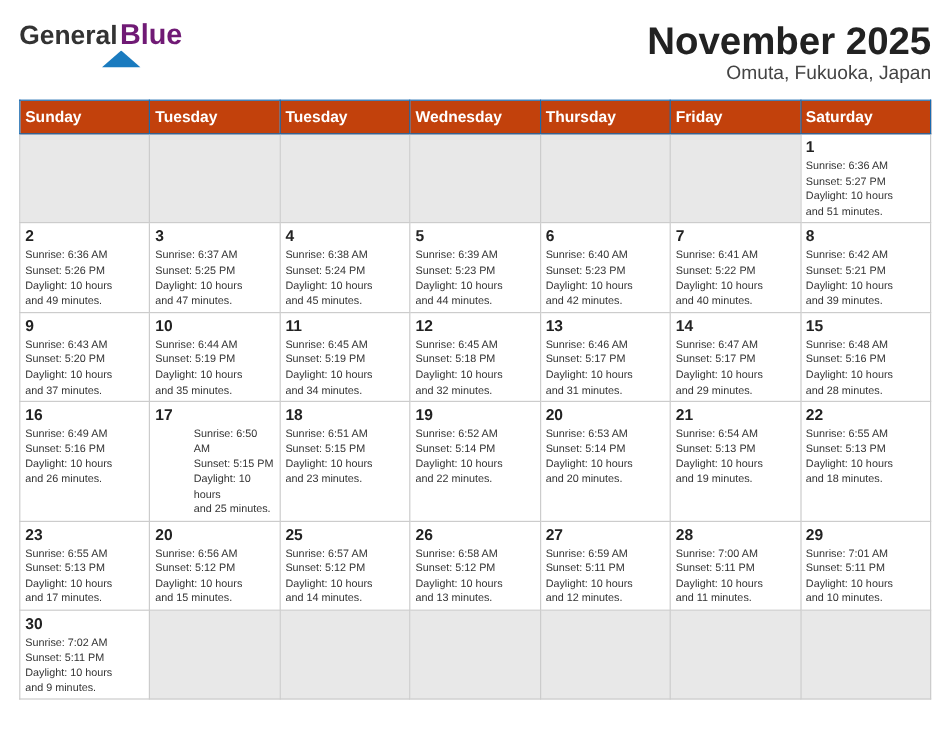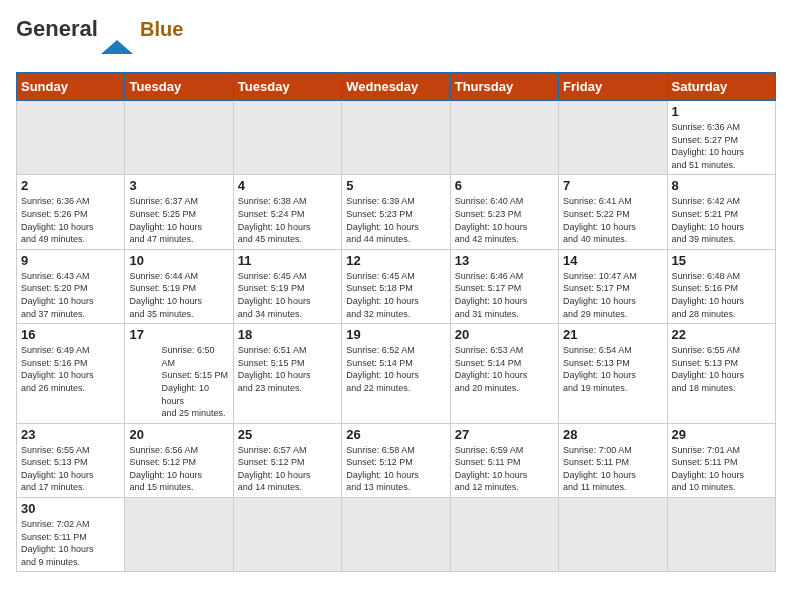--- a/index.html
+++ b/index.html
@@ -78,28 +78,32 @@
       color: #333;
     }
   </style>
 </head>
 <body>
 
 <div class="header">
   <div class="logo">
     <div class="logo-icon">
       <span style="font-size:22px;font-weight:bold;color:#333;">General</span>
-      <span style="font-size:20px;font-weight:bold;color:#a16207;margin-left:40px;">Blue</span>
+      <span style="font-size:24px;font-weight:bold;color:#701a75;">Blue</span>
     </div>
 
     <div style="margin-left:10px;margin-top:-2px;">
       <svg width="80" height="16" viewBox="0 0 80 16">
         <polygon points="52,0 68,14 36,14" fill="#1a7bbf"></polygon>
       </svg>
     </div>
+  </div>
+  <div class="title-block">
+    <h1>November 2025</h1>
+    <h2>Omuta, Fukuoka, Japan</h2>
   </div>
 </div>
 
 <table class="calendar">
   <thead>
     <tr id="header-row">
         <th>Sunday</th>
         <th>Tuesday</th>
         <th>Tuesday</th>
         <th>Wednesday</th>
@@ -206,21 +210,21 @@
         </td>
         <td>
           <div class="day-number">13</div>
           <div class="day-info" style="white-space: pre-line;">Sunrise: 6:46 AM
 Sunset: 5:17 PM
 Daylight: 10 hours
 and 31 minutes.</div>
         </td>
         <td>
           <div class="day-number">14</div>
-          <div class="day-info" style="white-space: pre-line;">Sunrise: 10:47 AM
+          <div class="day-info" style="white-space: pre-line;">Sunrise: 6:47 AM
 Sunset: 5:17 PM
 Daylight: 10 hours
 and 29 minutes.</div>
         </td>
         <td>
           <div class="day-number">15</div>
           <div class="day-info" style="white-space: pre-line;">Sunrise: 6:48 AM
 Sunset: 5:16 PM
 Daylight: 10 hours
 and 28 minutes.</div>

